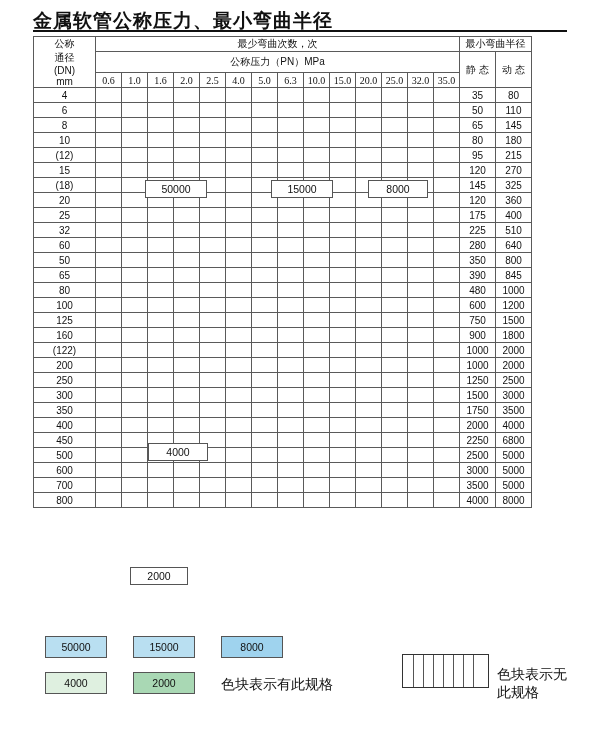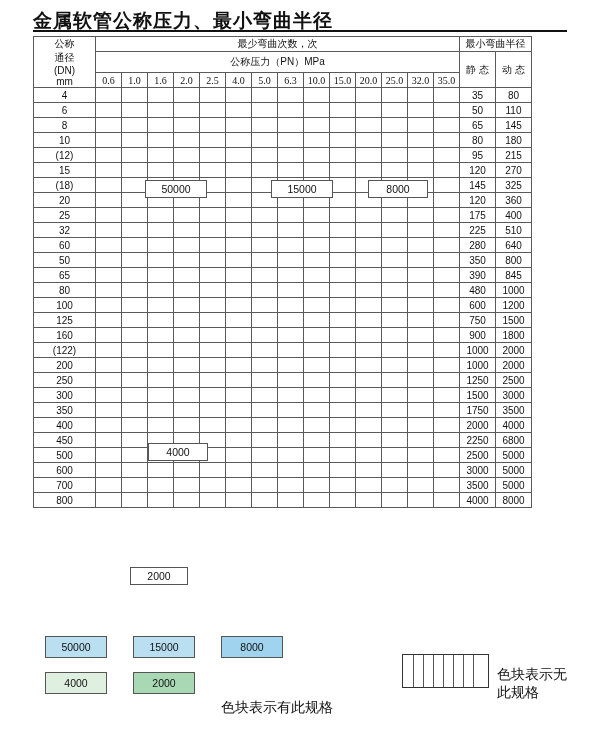--- a/index.html
+++ b/index.html
@@ -669,21 +669,21 @@
   <div class="lgtint" style="left: 88px; top: 0px; background: rgb(185, 223, 241);"></div>
   <div class="lgbox" style="left: 88px; top: 0px; background: transparent;">15000</div>
   <div class="lgtint" style="left: 176px; top: 0px; background: rgb(159, 211, 238);"></div>
   <div class="lgbox" style="left: 176px; top: 0px; background: transparent;">8000</div>
 
   <div class="lgtint" style="left: 0px; top: 36px; background: rgb(223, 240, 224);"></div>
   <div class="lgbox" style="left: 0px; top: 36px; background: transparent;">4000</div>
   <div class="lgtint" style="left: 88px; top: 36px; background: rgb(169, 216, 180);"></div>
   <div class="lgbox" style="left: 88px; top: 36px; background: transparent;">2000</div>
 
-  <div class="lgtext" style="left:176px;top:40px;margin-top:23px;">色块表示有此规格</div>
+  <div class="lgtext" style="left:176px;top:40px;">色块表示有此规格</div>
 
   <div class="nospec">
     <i style="left:10px"></i>
       <i style="left:20px"></i>
       <i style="left:30px"></i>
     <i style="left:40px"></i>
       <i style="left:50px"></i>
       <i style="left:60px"></i>
     <i style="left:70px"></i>
   </div>

